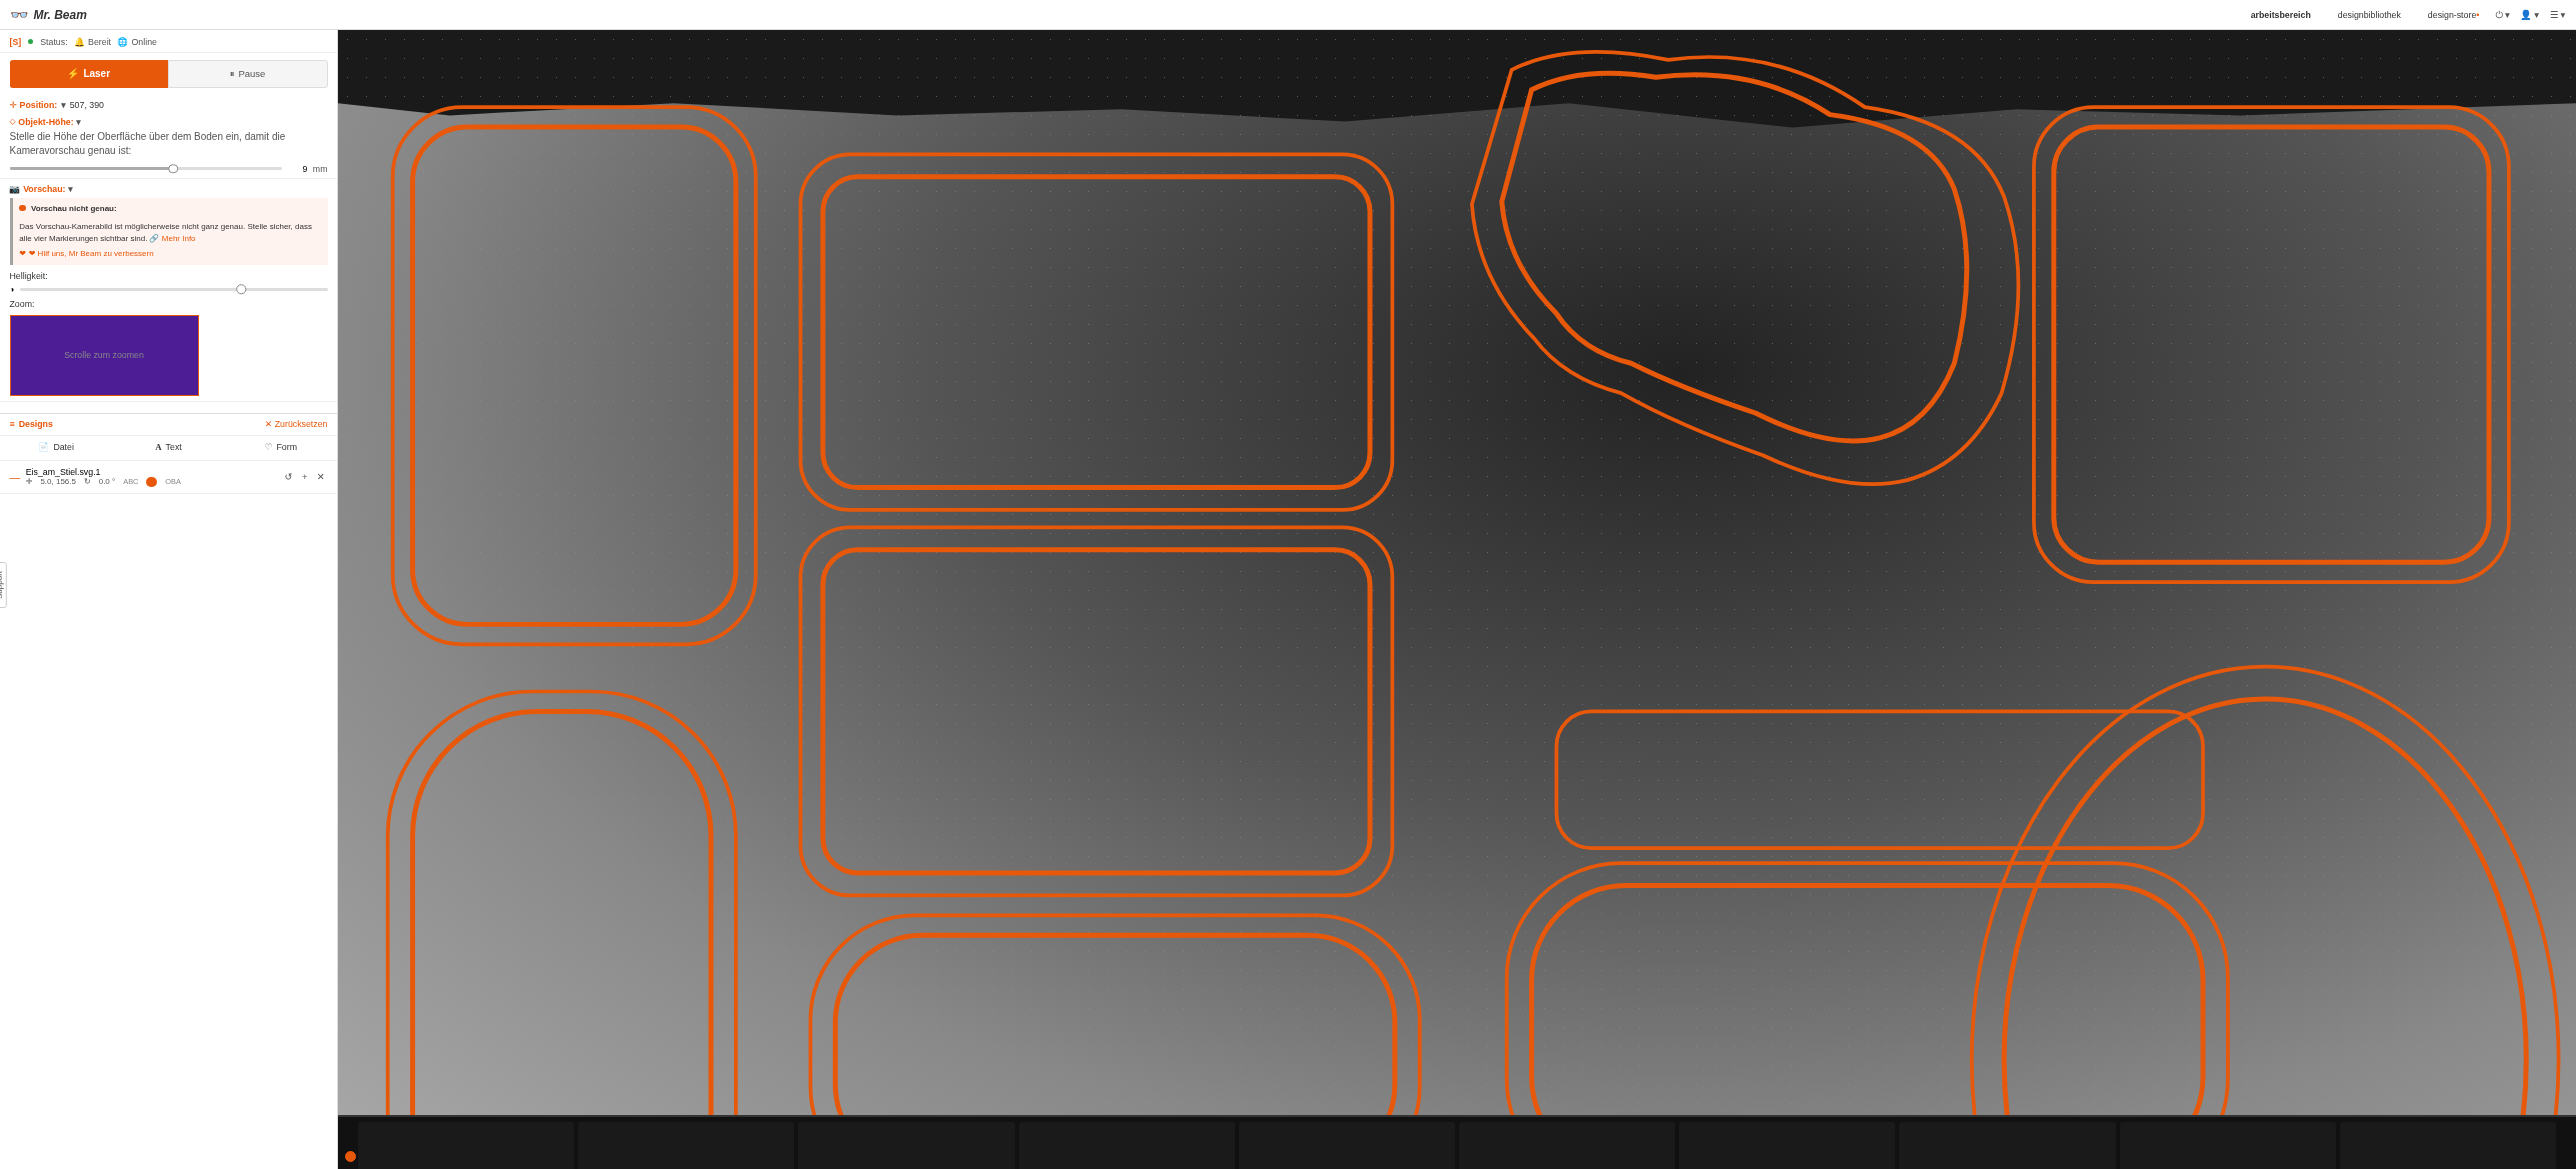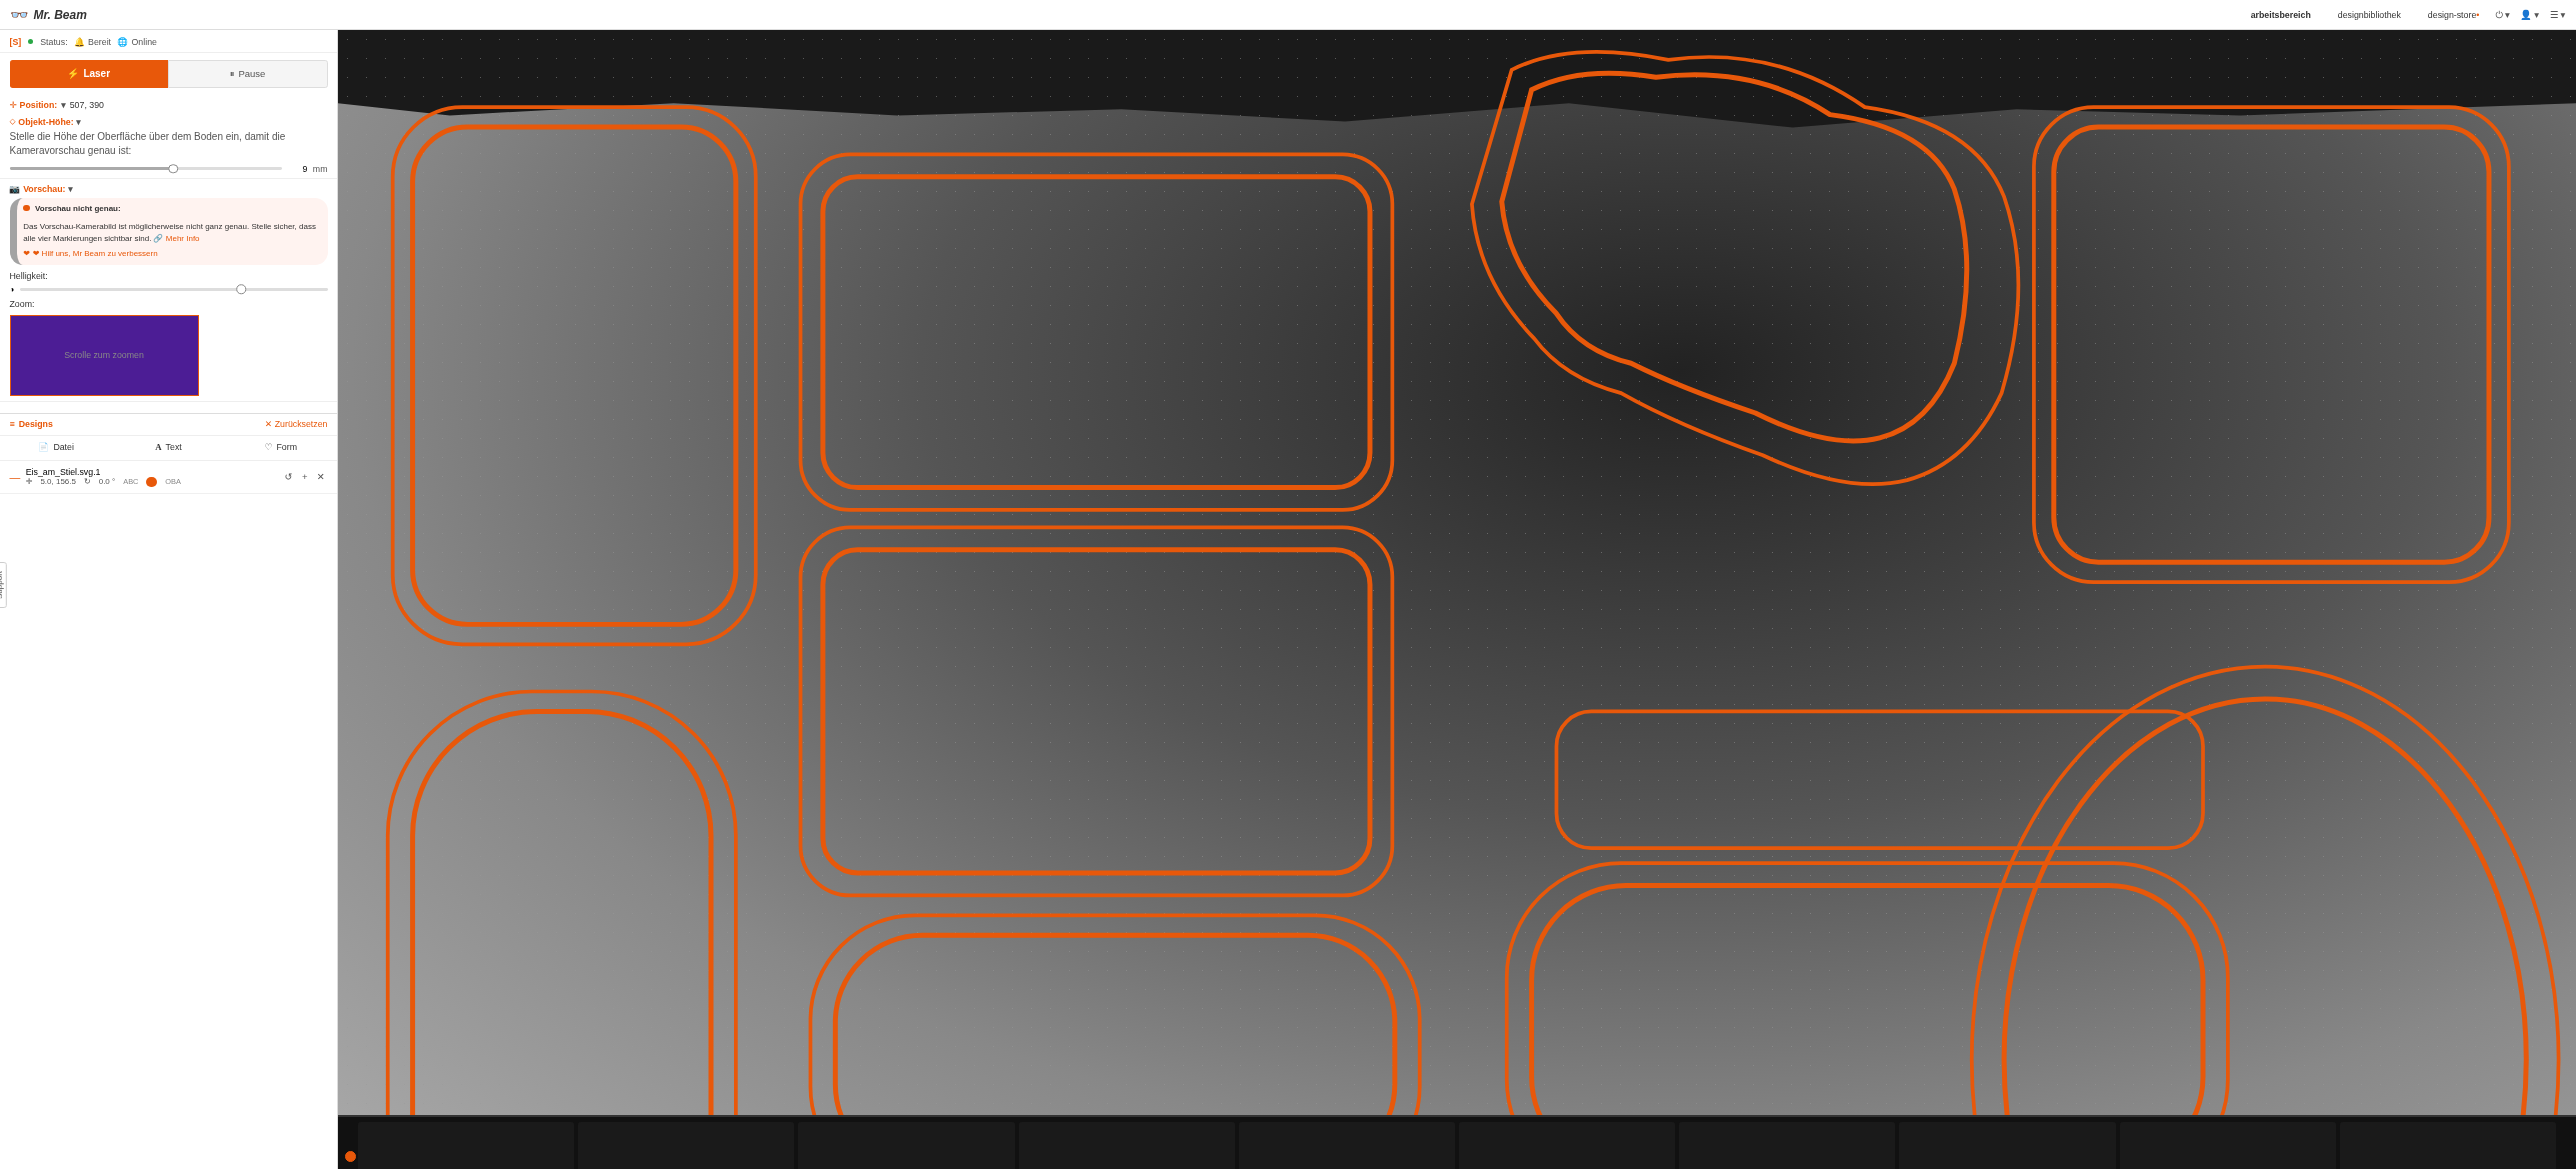--- a/index.html
+++ b/index.html
@@ -180,26 +180,25 @@
       text-align: right;
     }
     .slider-unit { font-size: 8.8px; color: #555; }
 
     .vorschau-section {
       padding: 5.4px 9.5px;
       border-bottom: 0.7px solid #eee;
     }
     .vorschau-warning {
       background: #fff3f0;
-      border-left: 7px solid #a3a3a3;
+      border-left: 3px solid #a3a3a3;
       padding: 5.4px 6.8px;
       margin: 4px 0;
       font-size: 8px;
       line-height: 1.5;
-      border-radius: 13px;
     }
     .vorschau-warning .warn-title {
       font-weight: bold;
       color: #333;
       margin-bottom: 2.7px;
     }
     .warn-circle {
       width: 6.8px; height: 6.8px;
       border-radius: 50%;
       background: #e8580a;

